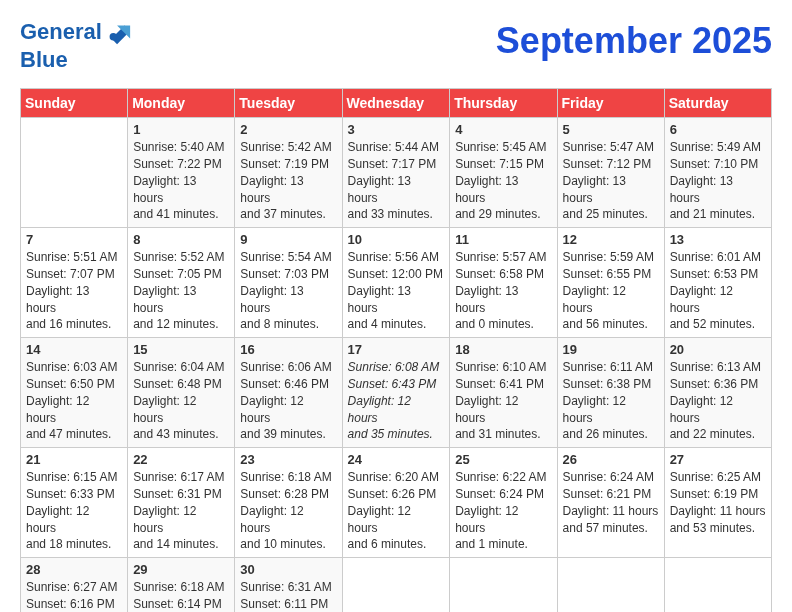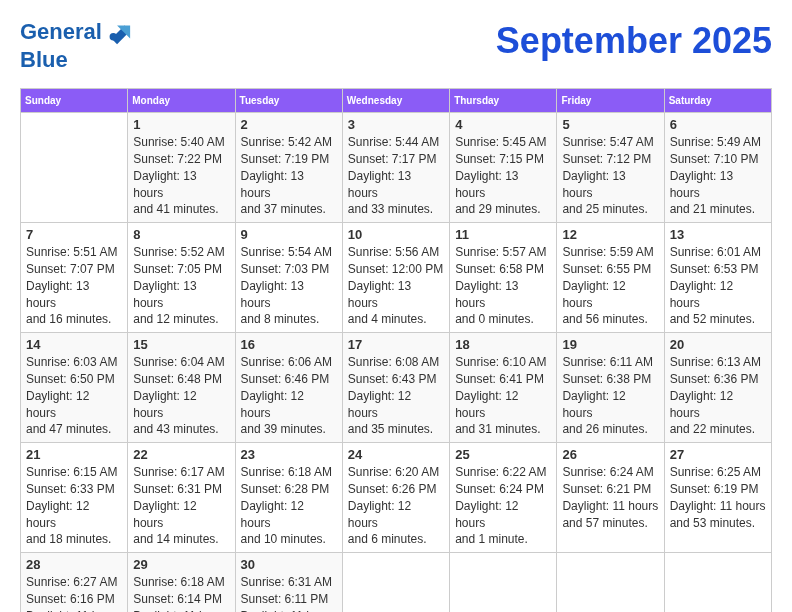--- a/index.html
+++ b/index.html
@@ -46,23 +46,23 @@
     }
     .subtitle {
       font-size: 14px;
       color: #555;
     }
     table {
       width: 100%;
       border-collapse: collapse;
     }
     thead tr th {
-      background-color: #8b5cf6;
+      background-color: #ef4444;
       color: #fff;
-      font-size: 10px;
+      font-size: 14px;
       font-weight: bold;
       padding: 6px 4px;
       text-align: left;
       border: 1px solid #ccc;
     }
     tbody tr td {
       border: 1px solid #ccc;
       vertical-align: top;
       padding: 4px 5px;
       font-size: 10px;
@@ -243,21 +243,21 @@
         </td>
         <td>
           <span class="day-number">16</span>
           <div class="day-info" style="white-space: pre-line;">Sunrise: 6:06 AM
 Sunset: 6:46 PM
 Daylight: 12 hours
 and 39 minutes.</div>
         </td>
         <td>
           <span class="day-number">17</span>
-          <div class="day-info" style="white-space: pre-line;">Sunrise: 6:08 AM
+          <div class="day-info" style="white-space: pre-line; font-style: italic;">Sunrise: 6:08 AM
 Sunset: 6:43 PM
 Daylight: 12 hours
 and 35 minutes.</div>
         </td>
         <td>
           <span class="day-number">18</span>
           <div class="day-info" style="white-space: pre-line;">Sunrise: 6:10 AM
 Sunset: 6:41 PM
 Daylight: 12 hours
 and 31 minutes.</div>

